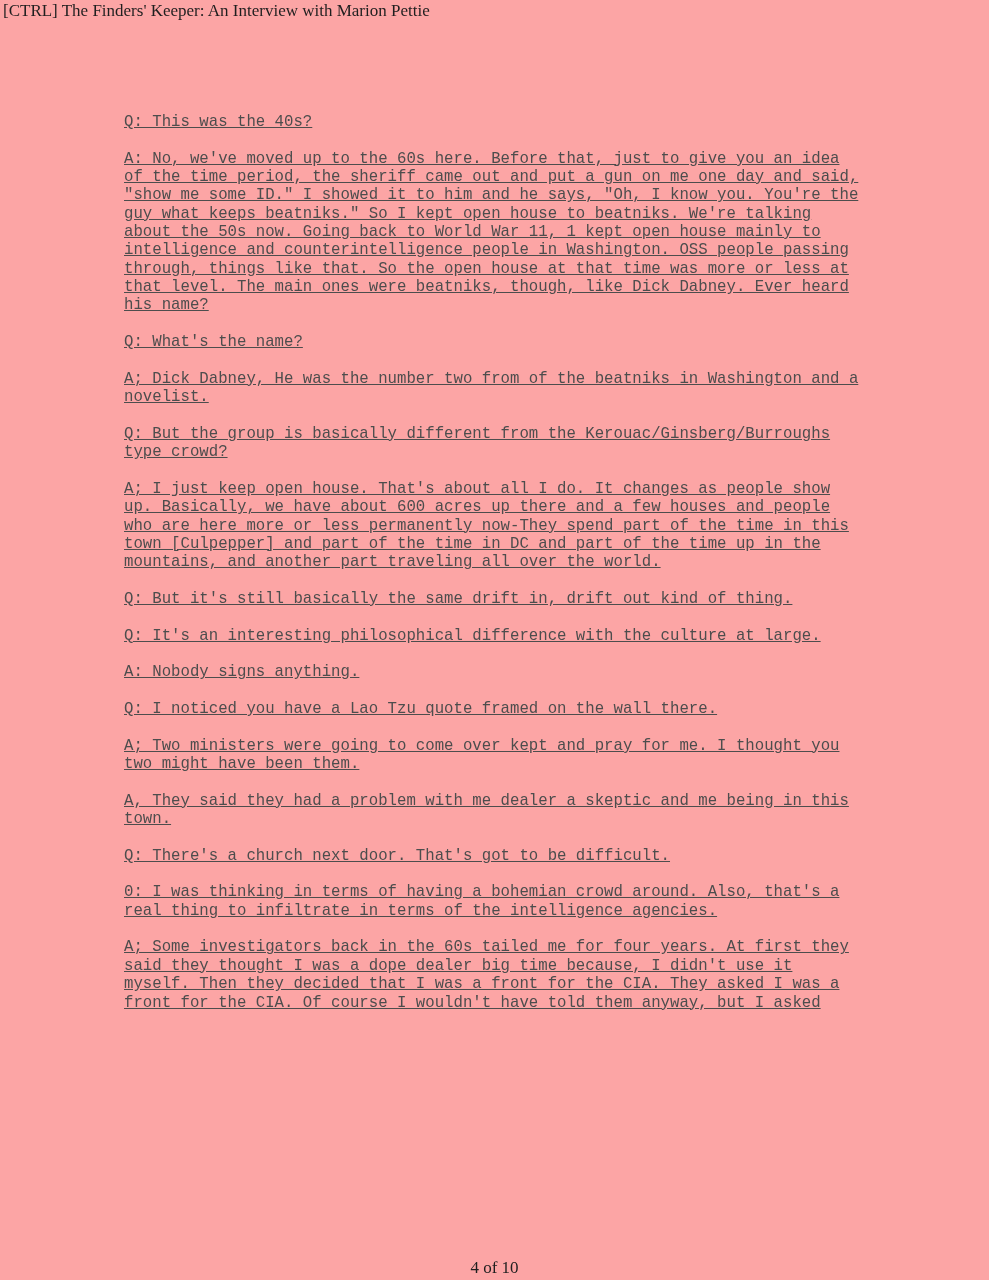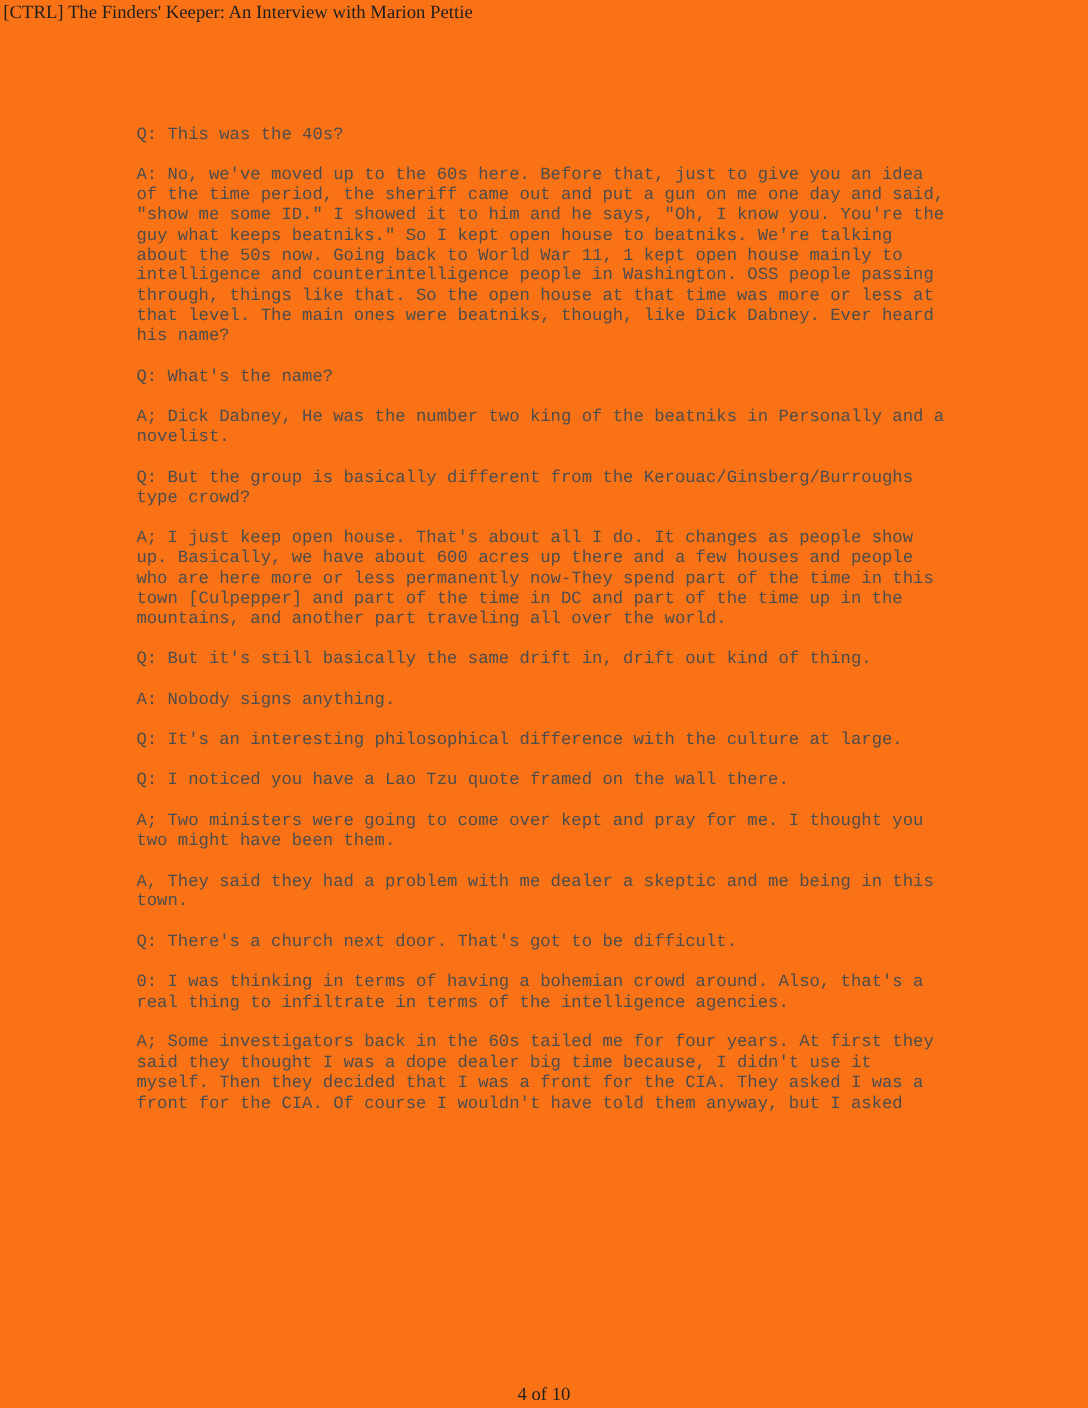--- a/index.html
+++ b/index.html
@@ -4,21 +4,21 @@
 <style>
   html, body {
     margin: 0;
     padding: 0;
     background: #ffffff;
   }
   .page {
     position: relative;
     width: 989px;
     height: 1280px;
-    background: #f97316;
+    background: #fca5a5;
     overflow: hidden;
     font-family: "Liberation Serif", serif;
   }
   .doc-header {
     position: absolute;
     top: 1px;
     left: 3px;
     font-family: "Liberation Serif", serif;
     font-size: 17px;
     color: #1f1f1f;
@@ -26,20 +26,21 @@
   }
   .transcript {
     position: absolute;
     top: 113px;
     left: 124px;
     width: 780px;
     font-family: "Liberation Mono", "DejaVu Sans Mono", monospace;
     font-size: 15.7px;
     line-height: 18.35px;
     color: #4d4d4d;
+    text-decoration: underline;
   }
   .transcript p {
     margin: 0 0 18.35px 0;
     white-space: pre-wrap;
   }
   .doc-footer {
     position: absolute;
     top: 1258px;
     left: 0;
     width: 100%;
@@ -61,32 +62,32 @@
     <p>A: No, we've moved up to the 60s here. Before that, just to give you an idea
 of the time period, the sheriff came out and put a gun on me one day and said,
 "show me some ID." I showed it to him and he says, "Oh, I know you. You're the
 guy what keeps beatniks." So I kept open house to beatniks. We're talking
 about the 50s now. Going back to World War 11, 1 kept open house mainly to
 intelligence and counterintelligence people in Washington. OSS people passing
 through, things like that. So the open house at that time was more or less at
 that level. The main ones were beatniks, though, like Dick Dabney. Ever heard
 his name?</p>
     <p>Q: What's the name?</p>
-    <p>A; Dick Dabney, He was the number two king of the beatniks in Personally and a
+    <p>A; Dick Dabney, He was the number two from of the beatniks in Washington and a
 novelist.</p>
     <p>Q: But the group is basically different from the Kerouac/Ginsberg/Burroughs
 type crowd?</p>
     <p>A; I just keep open house. That's about all I do. It changes as people show
 up. Basically, we have about 600 acres up there and a few houses and people
 who are here more or less permanently now-They spend part of the time in this
 town [Culpepper] and part of the time in DC and part of the time up in the
 mountains, and another part traveling all over the world.</p>
     <p>Q: But it's still basically the same drift in, drift out kind of thing.</p>
+    <p>Q: It's an interesting philosophical difference with the culture at large.</p>
     <p>A: Nobody signs anything.</p>
-    <p>Q: It's an interesting philosophical difference with the culture at large.</p>
     <p>Q: I noticed you have a Lao Tzu quote framed on the wall there.</p>
     <p>A; Two ministers were going to come over kept and pray for me. I thought you
 two might have been them.</p>
     <p>A, They said they had a problem with me dealer a skeptic and me being in this
 town.</p>
     <p>Q: There's a church next door. That's got to be difficult.</p>
     <p>0: I was thinking in terms of having a bohemian crowd around. Also, that's a
 real thing to infiltrate in terms of the intelligence agencies.</p>
     <p>A; Some investigators back in the 60s tailed me for four years. At first they
 said they thought I was a dope dealer big time because, I didn't use it

